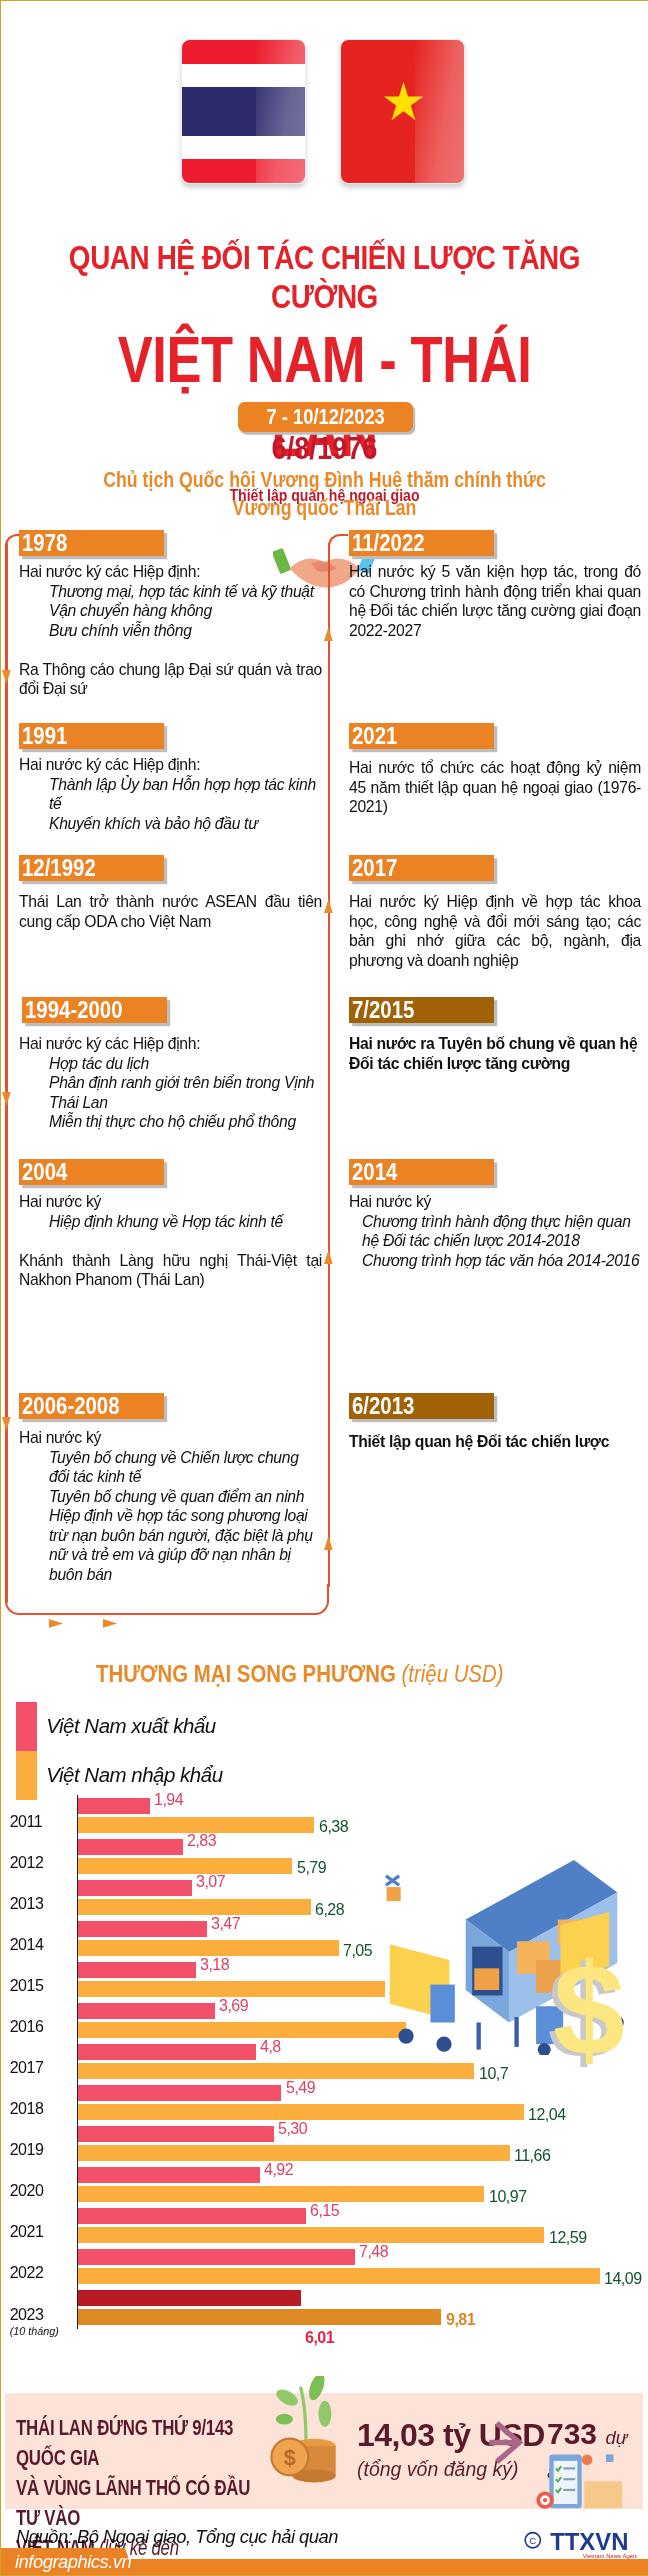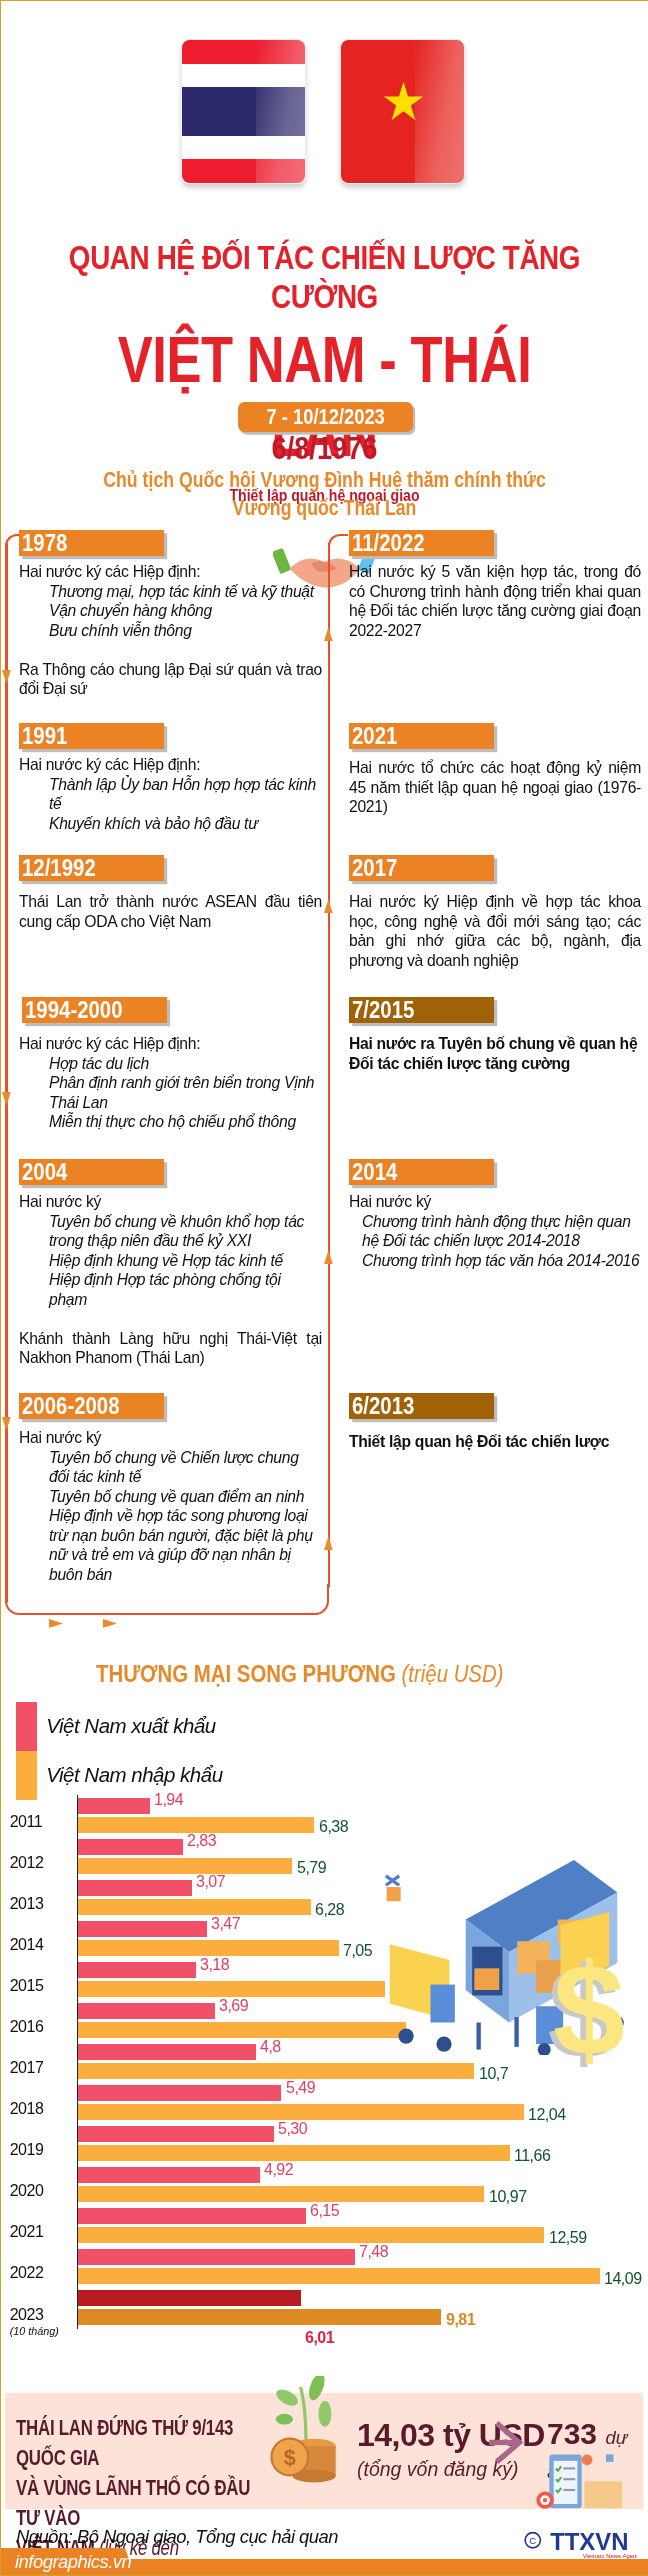--- a/index.html
+++ b/index.html
@@ -182,23 +182,21 @@
 <div class="tl-text col-l" style="top:1034px;">
   <span>Hai nước ký các Hiệp định:</span>
   <span class="it">Hợp tác du lịch</span>
   <span class="it">Phân định ranh giới trên biển trong Vịnh Thái Lan</span>
   <span class="it">Miễn thị thực cho hộ chiếu phổ thông</span>
 </div>
 
 <div class="year-tag tag-orange" style="left:19px;top:1159px;height:26px;line-height:26px;"><span>2004</span></div>
 <div class="tl-text col-l" style="top:1192px;">
   <span>Hai nước ký</span>
-  <span class="it">Tuyên bố chung về khuôn khổ hợp tác trong thập niên đầu thế kỷ XXI</span>
   <span class="it">Hiệp định khung về Hợp tác kinh tế</span>
-  <span class="it">Hiệp định Hợp tác phòng chống tội phạm</span>
   <span class="gap"></span>
   <span style="display:block;text-align:justify;">Khánh thành Làng hữu nghị Thái-Việt tại Nakhon Phanom (Thái Lan)</span>
 </div>
 
 <div class="year-tag tag-orange" style="left:19px;top:1393px;height:26px;line-height:26px;"><span>2006-2008</span></div>
 <div class="tl-text col-l" style="top:1428px;">
   <span>Hai nước ký</span>
   <span class="it">Tuyên bố chung về Chiến lược chung đối tác kinh tế</span>
   <span class="it">Tuyên bố chung về quan điểm an ninh</span>
   <span class="it">Hiệp định về hợp tác song phương loại trừ nạn buôn bán người, đặc biệt là phụ nữ và trẻ em và giúp đỡ nạn nhân bị buôn bán</span>

